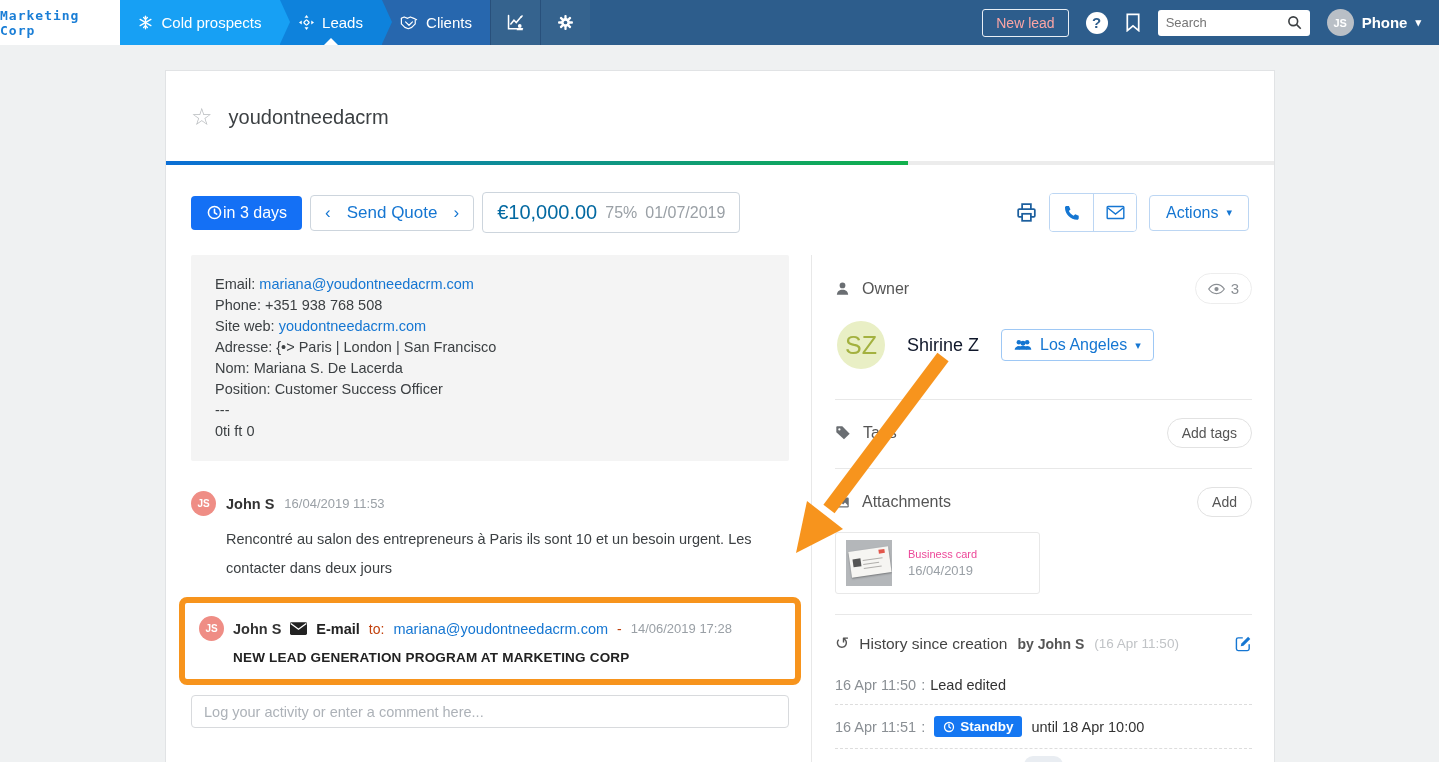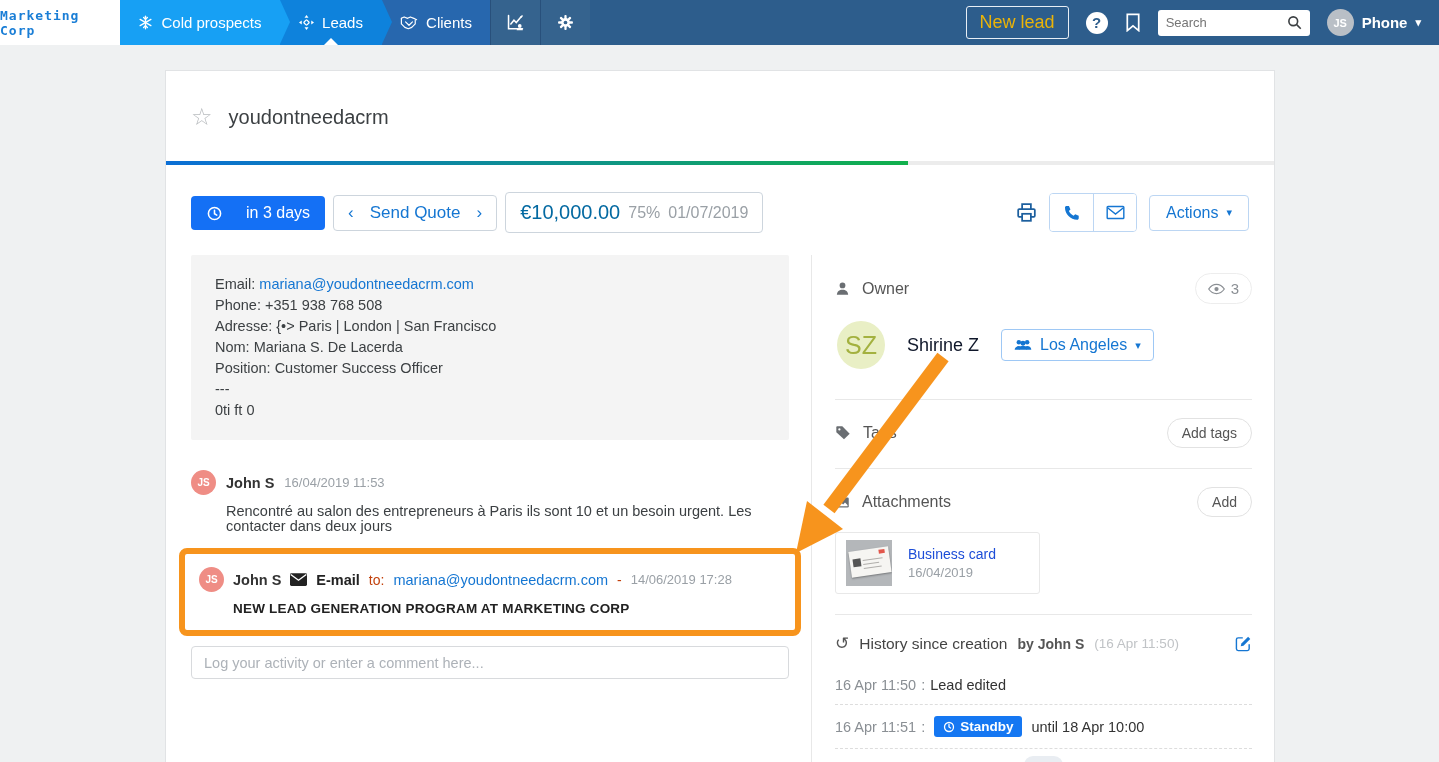--- a/index.html
+++ b/index.html
@@ -22,21 +22,21 @@
   .tab-leads { width:102px; background:#0e82dc; }
   .tab-leads::after { content:""; position:absolute; right:-10px; top:0; z-index:5;
         border-top:22.5px solid transparent; border-bottom:22.5px solid transparent;
         border-left:10px solid #0e82dc; }
   .tab-leads::before { content:""; position:absolute; bottom:0; left:50%; margin-left:-7px;
         border-left:7px solid transparent; border-right:7px solid transparent;
         border-bottom:7px solid #ffffff; }
   .tab-clients { width:108px; background:#2767ae; }
   .tab-icononly { width:50px; background:#35638e; border-left:1px solid #28507b; }
   .nav-right { margin-left:auto; display:flex; align-items:center; gap:17px; padding-right:18px; }
-  .btn-newlead { background:transparent; border:1px solid #e8eef5; color:#eab308; font-size:18px;
+  .btn-newlead { background:transparent; border:1px solid #e8eef5; color:#fca5a5; font-size:14px;
                  padding:5px 13px; border-radius:3px; cursor:pointer;
                  font-family:"Liberation Sans",sans-serif; }
   .help-circle { width:22px; height:22px; border-radius:50%; background:#fff; color:#2d5d8c;
                  font-weight:bold; font-size:15px; display:flex; align-items:center;
                  justify-content:center; cursor:pointer; }
   .searchbox { display:flex; align-items:center; background:#fff; border-radius:3px;
                height:26px; width:152px; padding:0 8px; }
   .searchbox input { border:none; outline:none; flex:1; font-size:13px; color:#555; width:100px;
                      font-family:"Liberation Sans",sans-serif; }
   .user { display:flex; align-items:center; gap:8px; color:#fff; font-weight:bold;
@@ -50,21 +50,21 @@
   .card { position:absolute; left:165px; top:70px; width:1110px; height:760px;
           background:#fff; border:1px solid #e1e3e5; border-bottom:none; }
   .lead-header { display:flex; align-items:center; gap:16px; padding:32px 24px 30px 25px; }
   .star { color:#b9bcbf; font-size:24px; cursor:pointer; }
   .lead-title { font-size:20px; color:#3c4043; }
   .progress { height:4px; background:#ececec; }
   .progress-fill { height:4px; width:67%; background:linear-gradient(90deg,#0b6fd6,#11b04c); }
 
   
   .action-row { display:flex; align-items:center; padding:27px 25px 0 25px; }
-  .btn-reminder { display:flex; align-items:flex-end; gap:23px; background:#1470f5; color:#fff;
+  .btn-reminder { display:flex; align-items:center; gap:0; background:#1470f5; color:#fff;
                   border:none; border-radius:4px; font-size:16px; font-weight:500;
                   padding:8px 15px; cursor:pointer; font-family:"Liberation Sans",sans-serif;}
   .step-box { display:flex; align-items:center; gap:16px; margin-left:8px;
               border:1px solid #cdd5dd; border-radius:4px; padding:7px 14px; background:#fff; }
   .step-box .chev { color:#1576d2; font-size:17px; cursor:pointer; line-height:1; }
   .step-label { color:#1576d2; font-size:17px; cursor:pointer; }
   .value-box { display:flex; align-items:center; gap:8px; margin-left:8px;
                border:1px solid #cdd5dd; border-radius:4px; padding:8px 14px; background:#fff; }
   .amount { color:#0369a1; font-size:20px; }
   .muted16 { color:#9aa0a6; font-size:16px; }
@@ -87,21 +87,21 @@
                  line-height:21px; color:#3c4043; }
   .contact-box a { color:#1576d2; text-decoration:none; }
 
   .comment { margin-top:30px; }
   .c-head { display:flex; align-items:center; gap:10px; }
   .avatar-js { width:25px; height:25px; border-radius:50%; background:#ef8d85; color:#fff;
                font-size:10px; font-weight:bold; display:flex; align-items:center;
                justify-content:center; flex:0 0 auto; }
   .c-author { font-weight:bold; font-size:14.5px; color:#333; }
   .c-time { font-size:13px; color:#9aa0a6; }
-  .c-body { margin:9px 0 0 35px; font-size:14.5px; color:#3c4043; line-height:15px; }
+  .c-body { margin:9px 0 0 35px; font-size:14.5px; color:#3c4043; line-height:29px; }
 
   .email-highlight { border:6px solid #f7941d; border-radius:8px; background:#fff;
                      margin:14px -12px 0 -12px; padding:13px 14px 14px 14px; position:relative; }
   .email-head { display:flex; align-items:center; gap:9px; flex-wrap:wrap; }
   .email-head a { color:#1576d2; text-decoration:none; font-size:14.5px; }
   .email-type { font-weight:bold; font-size:14.5px; color:#222; }
   .email-to { font-size:14px; color:#c2410c; }
   .email-subject { margin:9px 0 0 34px; font-weight:bold; font-size:13.5px; color:#222;
                    letter-spacing:.2px; }
 
@@ -131,21 +131,21 @@
   .attach-card { display:flex; align-items:center; gap:16px; border:1px solid #e8e8e8;
                  border-radius:3px; margin-top:15px; padding:7px 10px; width:205px;
                  cursor:pointer; }
   .thumb { width:46px; height:46px; background:#b4b7ba; position:relative; overflow:hidden;
            flex:0 0 auto; }
   .thumb .bizcard { position:absolute; left:4px; top:9px; width:40px; height:26px; background:#f6f5f2;
                     transform:rotate(-8deg); box-shadow:0 1px 2px rgba(0,0,0,.35); }
   .thumb .qr { position:absolute; left:3px; top:8px; width:8px; height:8px; background:#555; }
   .thumb .logo-dot { position:absolute; right:4px; top:2px; width:6px; height:4px; background:#e2574c; }
   .thumb .tline { position:absolute; left:13px; height:1px; background:#b0aeab; width:20px; }
-  .attach-name { font-size:14px; color:#1d4ed8; }
+  .attach-name { font-size:11px; color:#ec4899; }
   .attach-date { font-size:13px; color:#9aa0a6; margin-top:3px; }
 
   .hist-head { display:flex; align-items:center; gap:10px; font-size:15.5px; color:#444; }
   .hist-by { font-weight:bold; font-size:14px; color:#555; }
   .hist-created { color:#c0c3c6; font-size:13.5px; }
   .hist-icon { color:#555; font-size:17px; }
   .edit-icon { margin-left:auto; color:#1576d2; cursor:pointer; display:flex; }
   .hist-row { display:flex; align-items:center; gap:5px; padding:11px 0;
               border-bottom:1px dashed #ddd; font-size:14.5px; }
   .hist-date { color:#8a8f94; }
@@ -305,20 +305,21 @@
     </div>
   </div>
 
   <div class="body-row">
 
     <div class="left-col">
 
       <div class="contact-box">
         <div><span>Email: </span><a href="#">mariana@youdontneedacrm.com</a></div>
         <div>Phone: +351 938 768 508</div>
+        <div><span>Site web: </span><a href="#">youdontneedacrm.com</a></div>
         <div>Adresse: {•&gt; Paris | London | San Francisco</div>
         <div>Nom: Mariana S. De Lacerda</div>
         <div>Position: Customer Success Officer</div>
         <div>---</div>
         <div>0ti ft 0</div>
       </div>
 
       <div class="comment">
         <div class="c-head">
           <div class="avatar-js">JS</div>

